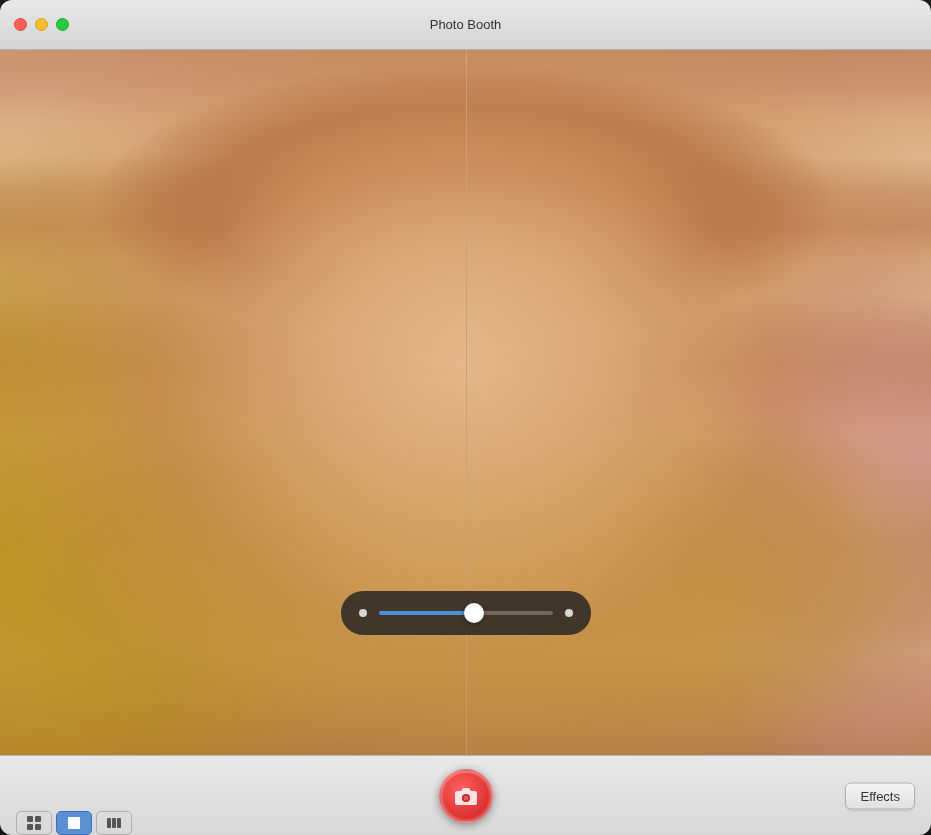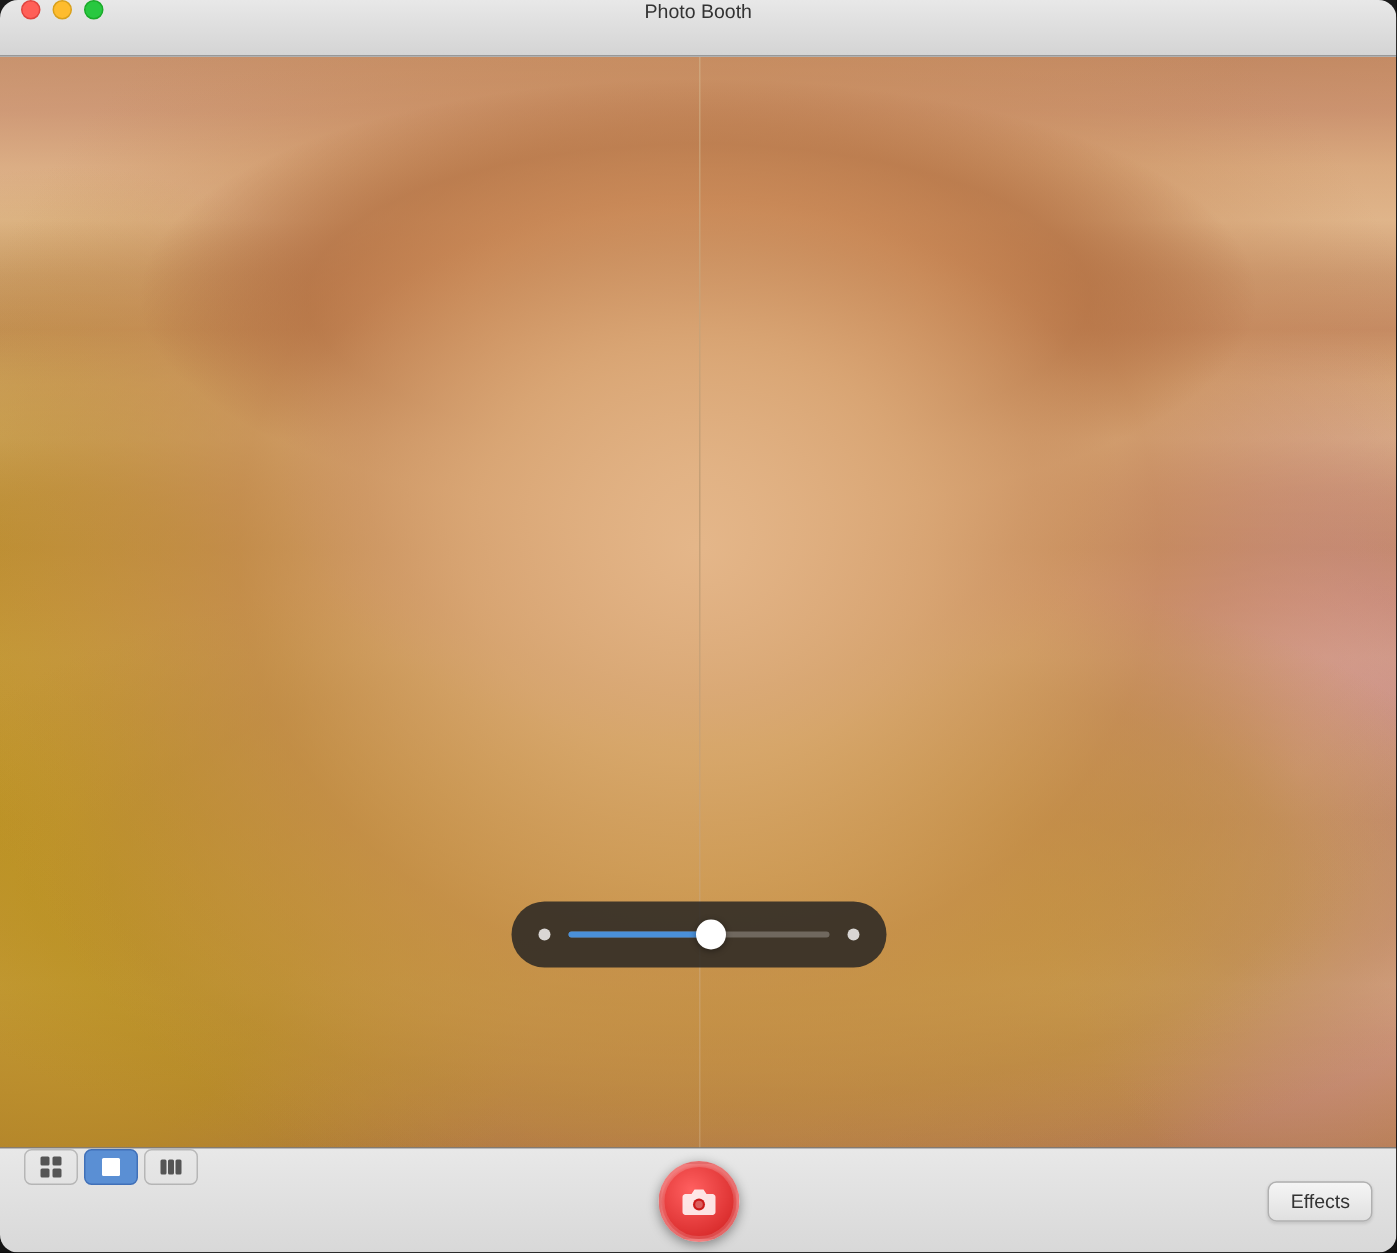--- a/index.html
+++ b/index.html
@@ -20,24 +20,24 @@
       height: 835px;
       border-radius: 12px;
       overflow: hidden;
       display: flex;
       flex-direction: column;
       background: #2b2b2b;
       box-shadow: 0 20px 60px rgba(0,0,0,0.8);
     }
 
     .title-bar {
-      height: 38px;
+      height: 50px;
       background: linear-gradient(to bottom, #e8e8e8, #d4d4d4);
       display: flex;
-      align-items: flex-start;
+      align-items: center;
       position: relative;
       flex-shrink: 0;
       border-bottom: 1px solid #b0b0b0;
     }
 
     .traffic-lights {
       display: flex;
       align-items: center;
       gap: 8px;
       padding-left: 14px;
@@ -219,25 +219,25 @@
     .slider-dot-right {
       width: 8px;
       height: 8px;
       border-radius: 50%;
       background: rgba(255,255,255,0.8);
       flex-shrink: 0;
     }
 
     
     .toolbar {
-      height: 70px;
+      height: 80px;
       background: linear-gradient(to bottom, #e8e8e8, #d8d8d8);
       border-top: 1px solid #b8b8b8;
       display: flex;
-      align-items: flex-start;
+      align-items: flex-end;
       padding: 0 16px;
       flex-shrink: 0;
       position: relative;
     }
 
     .view-buttons {
       display: flex;
       align-items: center;
       gap: 4px;
     }

